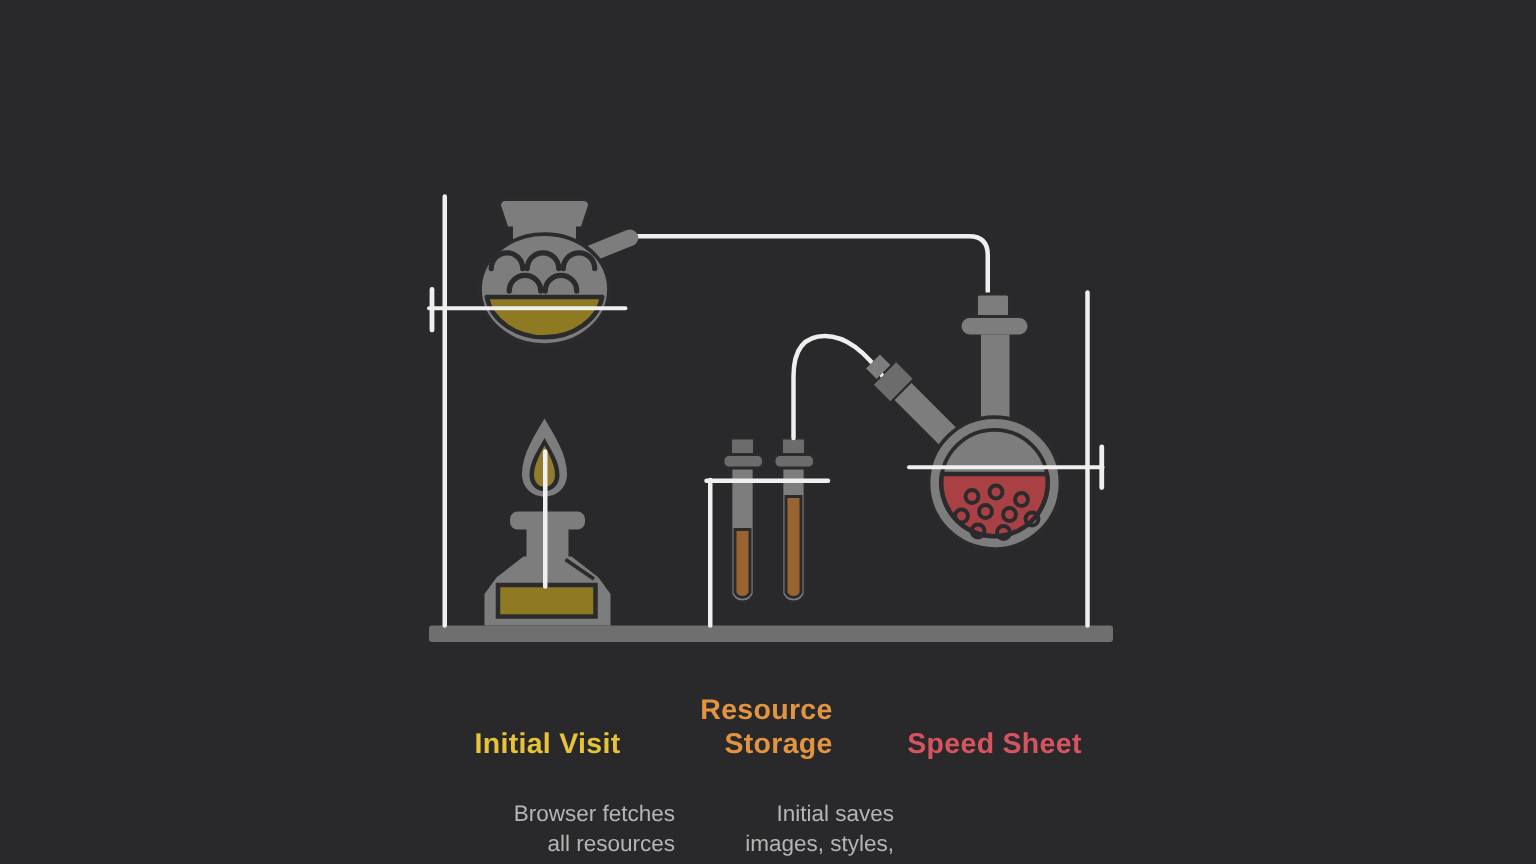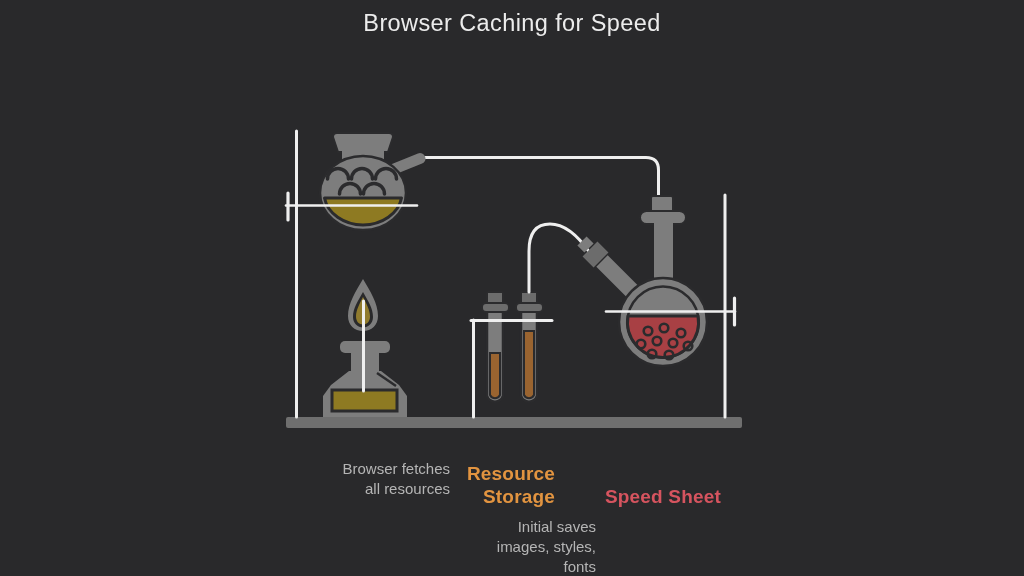--- a/index.html
+++ b/index.html
@@ -26,31 +26,30 @@
   .outl{stroke:var(--outline-dark)}
   .wline{stroke:var(--stand-white);fill:none;stroke-linecap:round}
 
   
   section[data-name="legend"]{position:absolute;left:0;top:0;width:100%;height:100%}
   .step{position:absolute;top:450px;width:170px;text-align:right}
   .step-heading{
     height:58px;display:flex;align-items:flex-end;justify-content:center;
     font-size:19px;font-weight:700;letter-spacing:.2px;line-height:1.22;white-space:pre-line;
   }
-  .step-desc{margin-top:9px;font-size:15px;line-height:1.32;color:var(--body-text);white-space:pre-line}
+  .step-desc{margin-top:25px;font-size:15px;line-height:1.32;color:var(--body-text);white-space:pre-line}
   #step-0{left:280px}#step-1{left:426px}#step-2{left:578px}
   #step-0 .step-heading{color:var(--label-yellow)}
   #step-1 .step-heading{color:var(--label-orange)}
   #step-2 .step-heading{color:var(--label-red)}
 </style>
 </head>
 <body>
 
 <main data-name="infographic-canvas">
-  <h1 data-name="page-title">Browser Caching for Speed</h1>
 
   <figure data-name="lab-apparatus-illustration">
     <svg width="1024" height="576" viewBox="0 0 1024 576" aria-hidden="true">
 
       <g data-name="lab-bench-icon">
         <rect x="286" y="417" width="456" height="11" rx="2" fill="var(--bench-gray)"></rect>
       </g>
 
       <g data-name="ring-stand-left-icon">
         <line class="wline" x1="296.5" y1="131" x2="296.5" y2="417" stroke-width="3"></line>
@@ -145,20 +144,21 @@
       <g data-name="clamp-icon">
         <line class="wline" x1="606" y1="311.5" x2="735" y2="311.5" stroke-width="2.6"></line>
         <line class="wline" x1="734.5" y1="298" x2="734.5" y2="325" stroke-width="3.2"></line>
       </g>
 
     </svg>
   </figure>
 
   <section data-name="legend">
     <div class="step" id="step-0" data-name="step-initial-visit">
+      <div class="step-heading" data-name="step-heading">Initial Visit</div>
       <div class="step-desc" data-name="step-description">Browser fetches
 all resources</div>
     </div>
     <div class="step" id="step-1" data-name="step-resource-storage">
       <div class="step-heading" data-name="step-heading">Resource
 Storage</div>
       <div class="step-desc" data-name="step-description">Initial saves
 images, styles,
 fonts</div>
     </div>

